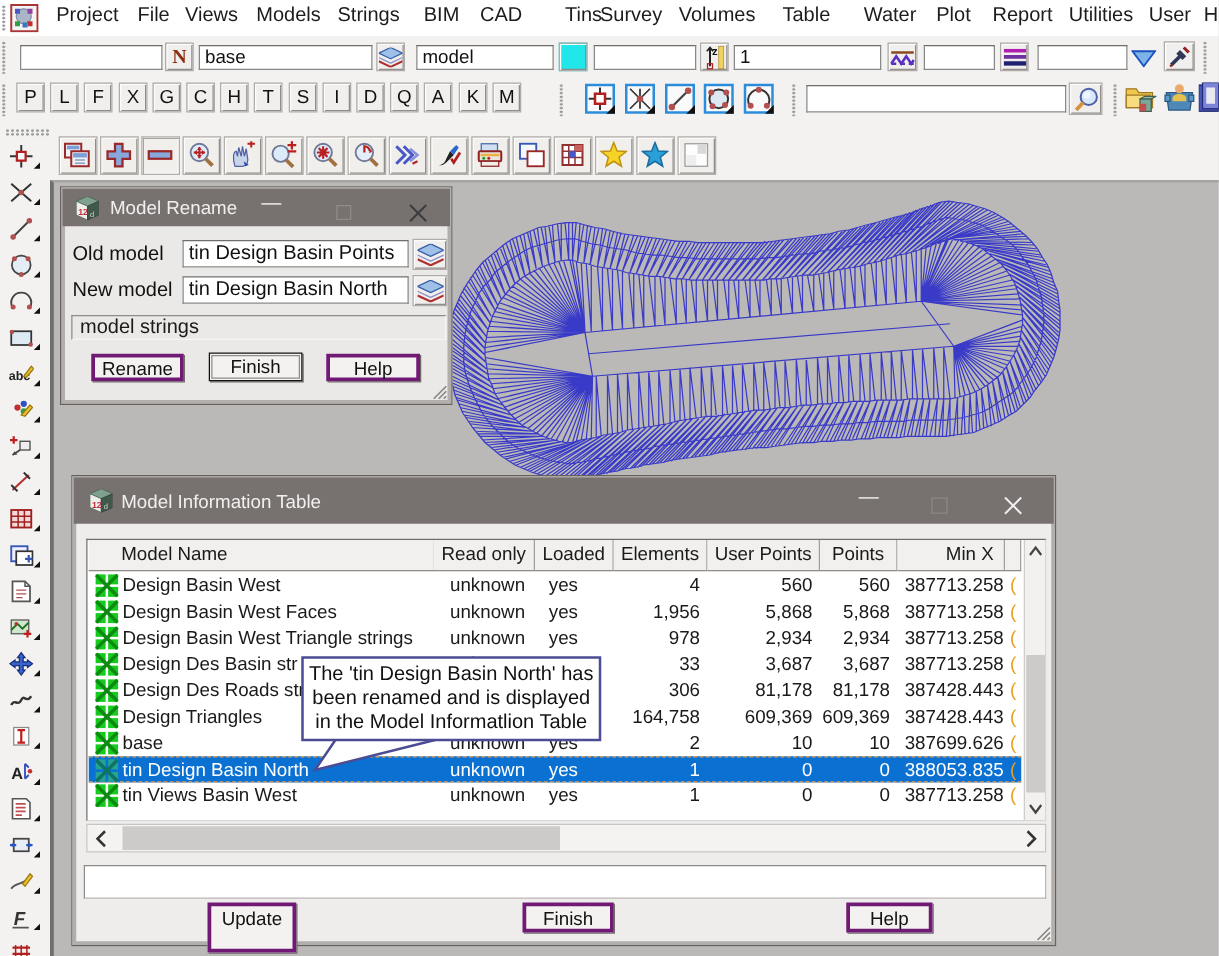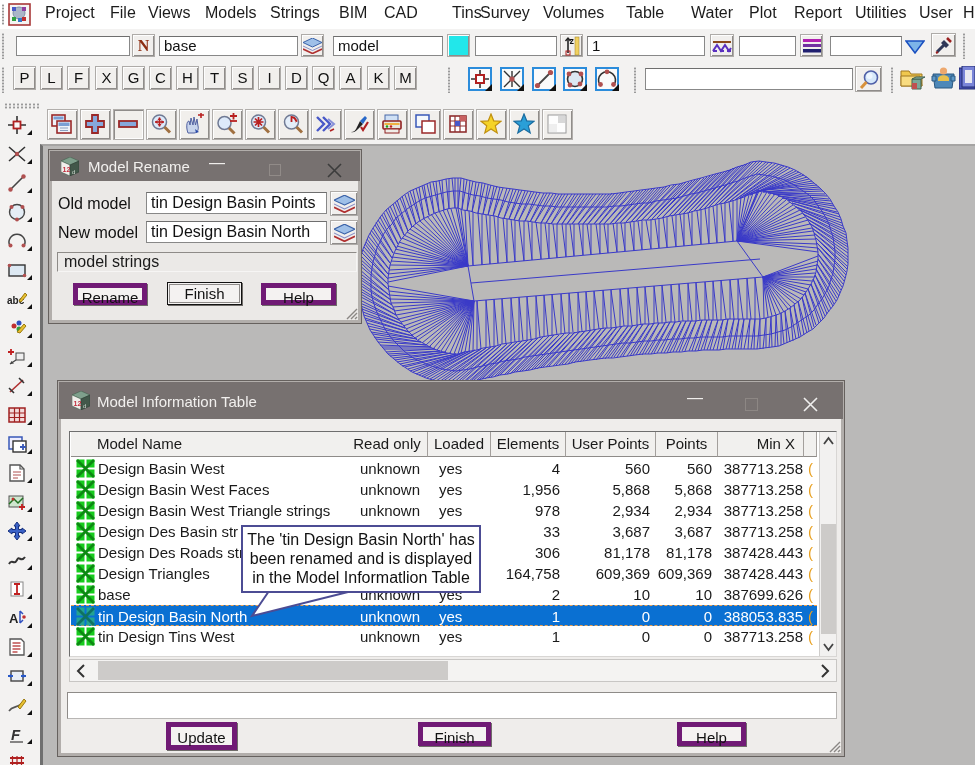--- a/index.html
+++ b/index.html
@@ -15,21 +15,21 @@
 #leftbar{left:0;top:98px;width:40px;height:667px;background:#f3f2f1}
 .lbtn{position:absolute;font-size:15px;color:#111;text-align:center;line-height:22px}
 .snap{position:absolute;width:24px;height:24px;border:2px solid #2b8cdb;background:#fafafa}
 .corner{position:absolute;width:0;height:0;border-left:7px solid transparent;border-bottom:7px solid #111}
 .big{position:absolute;width:31px;height:31px;background:#f1efec;border:1px solid #b1aeab;box-shadow:inset 1px 1px 0 #fefefe,inset -1px -1px 0 #908d8a}
 #canvas{left:40px;top:144px;width:935px;height:621px;background:#bab9b8;border-top:2px solid #a5a4a3;border-left:3px solid #6f6f6f}
 .dlg{position:absolute;background:#eae7e4;border:1px solid #66615e;box-shadow:inset 0 0 0 3px #b2aeab}
 .tbar{position:absolute;left:1px;top:1px;right:1px;background:#777170;color:#f2f0ee;font-size:15px}
 .wlabel{position:absolute;font-size:15px;color:#111}
 .sunk{position:absolute;border:1px solid;border-color:#8e8b88 #f6f5f4 #f6f5f4 #8e8b88;font-size:14px}
-.btn{position:absolute;background:#f4f2f1;border:5px solid #701a75;box-shadow:1px 1px 0 #6f6c69;font-size:14px;text-align:center;color:#111}
+.btn{position:absolute;background:#f4f2f1;border:3px solid #701a75;box-shadow:1px 1px 0 #6f6c69;font-size:14px;text-align:center;color:#111}
 .cell{position:absolute;font-size:15px;white-space:nowrap}
 .hdr{position:absolute;top:0;height:24px;background:#f1f0ee;border-right:1px solid #a39f9c;font-size:15px;line-height:23px;border-bottom:1px solid #8e8b88}
 .num{text-align:right}
 </style></head><body>
 <div id="menubar" class="abs">
 <div class="abs vh" style="left:1px;top:4px;height:21px"></div>
 <svg class="abs" style="left:8px;top:3px" width="23" height="23" viewBox="0 0 23 23">
 <rect x="1" y="1" width="21" height="21" fill="#f4f4f2" stroke="#a83838" stroke-width="1.6"></rect>
 <circle cx="11" cy="10" r="6" fill="#aab6c8" stroke="#8090a8"></circle>
 <rect x="4" y="4" width="4" height="4" fill="#4858c8"></rect>
@@ -618,21 +618,21 @@
 <div class="abs" style="left:1px;top:194px;width:746px;height:21px;font-size:15px">
 <span class="abs" style="left:5px;top:1px"><svg width="19" height="19" viewBox="0 0 19 19">
             <g fill="#17cb1e">
               <rect x="0.5" y="0.5" width="8" height="8"></rect>
               <rect x="10.5" y="0.5" width="8" height="8"></rect>
               <rect x="0.5" y="10.5" width="8" height="8"></rect>
               <rect x="10.5" y="10.5" width="8" height="8"></rect>
             </g>
             <path d="M1 1 L18 18 M18 1 L1 18" stroke="#0c8a12" stroke-width="2.8"></path>
           </svg></span>
-<span class="cell" style="left:27px;top:2px">tin Design Tins West</span>
+<span class="cell" style="left:27px;top:2px">tin Views Basin West</span>
 <span class="cell" style="left:289px;top:2px">unknown</span>
 <span class="cell" style="left:368px;top:2px">yes</span>
 <span class="cell num" style="left:421px;top:2px;width:68px">1</span>
 <span class="cell num" style="left:496px;top:2px;width:83px">0</span>
 <span class="cell num" style="left:586px;top:2px;width:55px">0</span>
 <span class="cell num" style="left:648px;top:2px;width:84px">387713.258</span>
 <span class="cell" style="left:737px;top:2px;color:#e8a020">(</span>
 </div>
 <div class="abs" style="right:0;top:0;width:17px;height:224px;background:#f2f1f0;border-left:1px solid #cfcdcb">
 <svg class="abs" style="left:0;top:0" width="17" height="19">
@@ -647,21 +647,21 @@
 <div class="abs" style="left:11px;top:278px;width:768px;height:23px;background:#f4f3f2;border:1px solid #c8c6c4">
 <svg class="abs" style="left:4px;top:2px" width="14" height="18">
         <path d="M10 3 L4 9 L10 15" fill="none" stroke="#333" stroke-width="2"></path>
       </svg>
 <div class="abs" style="left:28px;top:1px;width:350px;height:19px;background:#cdcbc9"></div>
 <svg class="abs" style="right:4px;top:2px" width="14" height="18">
         <path d="M4 3 L10 9 L4 15" fill="none" stroke="#333" stroke-width="2"></path>
       </svg>
 </div>
 <div class="abs" style="left:9px;top:311px;width:770px;height:27px;background:#fff;border:1px solid #b8b6b4;border-top-color:#8e8b88;border-left-color:#8e8b88"></div>
-<div class="btn" style="left:108px;top:341px;width:71px;height:28px;line-height:22px;font-size:15px">Update</div>
+<div class="btn" style="left:108px;top:341px;width:71px;height:40px;line-height:22px;font-size:15px">Update</div>
 <div class="btn" style="left:360px;top:341px;width:73px;height:24px;line-height:22px;font-size:15px">Finish</div>
 <div class="btn" style="left:619px;top:341px;width:69px;height:24px;line-height:22px;font-size:15px">Help</div>
 <svg class="abs" style="right:3px;bottom:3px" width="12" height="12" viewBox="0 0 12 12">
       <path d="M11 1 L1 11 M11 5 L5 11 M11 9 L9 11" stroke="#8a8784" stroke-width="1.4"></path>
     </svg>
 </div>
 <svg class="abs" style="left:240px;top:524px" width="245" height="100" viewBox="0 0 245 100">
 <path d="M29 67 L12 92 L112 67 Z" fill="#fff" stroke="#4c4c94" stroke-width="2"></path>
 <rect x="2" y="2" width="238" height="66" fill="#fff" stroke="#4c4c94" stroke-width="2"></rect>
 </svg>

